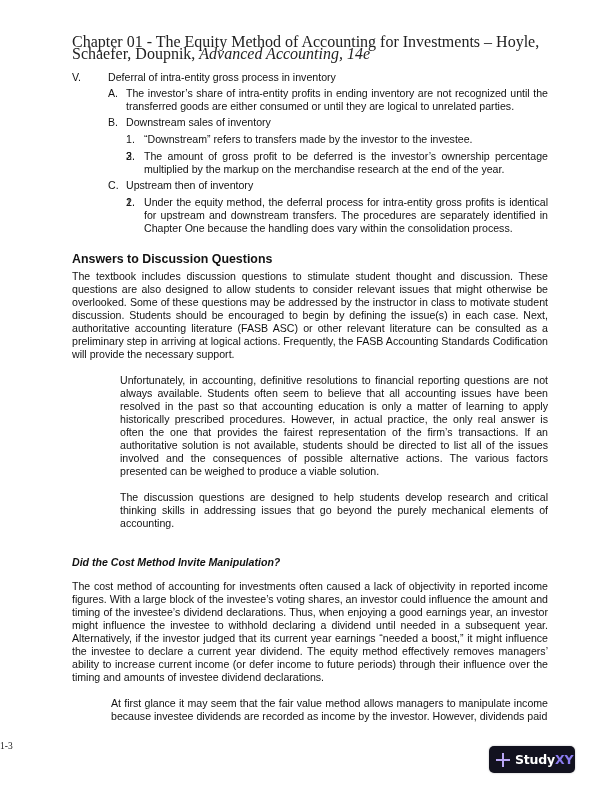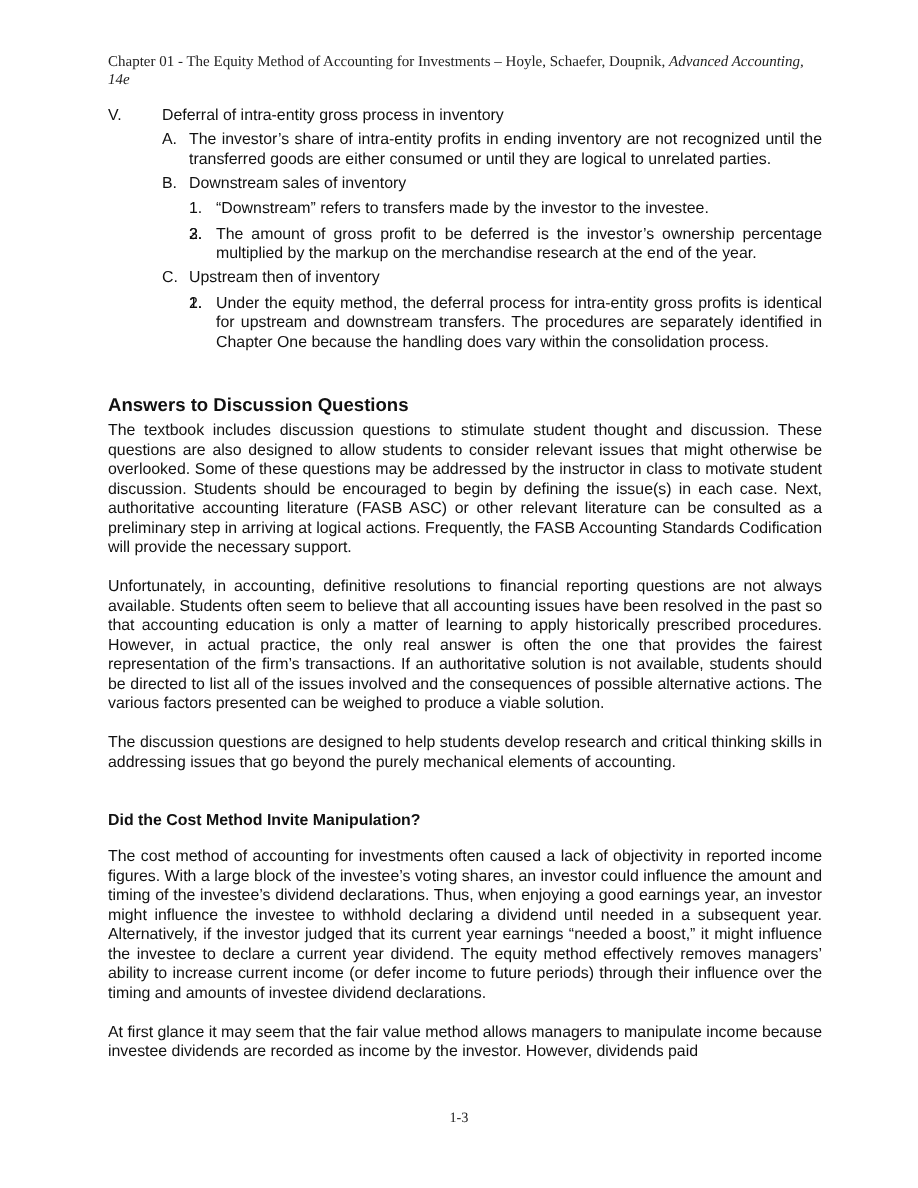--- a/index.html
+++ b/index.html
@@ -1,44 +1,44 @@
 <!DOCTYPE html>
 <html><head>
 <meta charset="utf-8">
 <style>
   html, body { margin: 0; padding: 0; background: #ffffff; }
   body { width: 612px; height: 792px; position: relative; overflow: hidden; }
   .page { position: absolute; left: 0; top: 0; width: 612px; height: 792px; background: #fff; color: #111; }
   .running-header {
     position: absolute; left: 72px; top: 36px; width: 480px;
-    font-family: "Liberation Serif", serif; font-size: 10px; line-height: 12px; color: #222;
+    font-family: "Liberation Serif", serif; font-size: 16px; line-height: 12px; color: #222;
   }
   .running-header i { font-style: italic; }
   .content {
     position: absolute; left: 72px; top: 71px; width: 476px;
     font-family: "Liberation Sans", sans-serif; font-size: 10.6px; line-height: 13px; color: #111;
   }
   .outline-row { position: relative; }
   .lvl1 { padding-left: 36px; }
   .lvl1 .marker { position: absolute; left: 0; top: 0; }
   .lvl2 { padding-left: 54px; margin-top: 3px; }
   .lvl2 .marker { position: absolute; left: 36px; top: 0; }
   .lvl3 { padding-left: 72px; margin-top: 4px; }
   .lvl3 .marker { position: absolute; left: 54px; top: 0; }
   .justify { text-align: justify; }
   .section-heading {
-    margin-top: 28px; font-weight: bold; font-size: 12.4px; line-height: 15px;
+    margin-top: 17px; font-weight: bold; font-size: 12.4px; line-height: 15px;
   }
   .para { margin-top: 3px; text-align: justify; }
-  .para + .para { margin-top: 13px; }
-  .sub-heading { margin-top: 26px; font-weight: bold; }
+  .para + .para { margin-top: 13px; margin-left: 48px; }
+  .sub-heading { margin-top: 26px; font-weight: bold; font-style: italic; }
   .sub-para { text-align: justify; }
-  .sub-para + .para { margin-top: 13px; }
+  .sub-para + .para { margin-top: 13px; margin-left: 39px; }
   .page-number {
-    position: absolute; left: 0; width: 612px; top: 741px; text-align: center;
+    position: absolute; left: 0; width: 612px; top: 741px; text-align: left;
     font-family: "Liberation Serif", serif; font-size: 9.5px; color: #222;
   }
   .badge {
     position: absolute; left: 489px; top: 746px; width: 86px; height: 27px;
     background: #12121f; border-radius: 5px; display: flex; align-items: center;
     box-shadow: 0 0 2px rgba(0,0,0,0.3);
   }
   .badge .plus { position: relative; width: 14px; height: 14px; margin-left: 7px; }
   .badge .plus::before, .badge .plus::after {
     content: ""; position: absolute; background: #b9a6f5;
@@ -107,14 +107,18 @@
     <p class="para">The discussion questions are designed to help students develop research and critical thinking skills in addressing issues that go beyond the purely mechanical elements of accounting.</p>
 
     <div class="sub-heading">Did the Cost Method Invite Manipulation?</div>
     <p class="sub-para">The cost method of accounting for investments often caused a lack of objectivity in reported income figures. With a large block of the investee’s voting shares, an investor could influence the amount and timing of the investee’s dividend declarations. Thus, when enjoying a good earnings year, an investor might influence the investee to withhold declaring a dividend until needed in a subsequent year. Alternatively, if the investor judged that its current year earnings “needed a boost,” it might influence the investee to declare a current year dividend. The equity method effectively removes managers’ ability to increase current income (or defer income to future periods) through their influence over the timing and amounts of investee dividend declarations.</p>
     <p class="para">At first glance it may seem that the fair value method allows managers to manipulate income because investee dividends are recorded as income by the investor.  However, dividends paid</p>
 
   </div>
 
   <div class="page-number">1-3</div>
 
+  <div class="badge">
+    <span class="plus"></span>
+    <span class="brand"><span>Study</span><span class="accent">XY</span></span>
+  </div>
 
 </div>
 
 </body></html>

